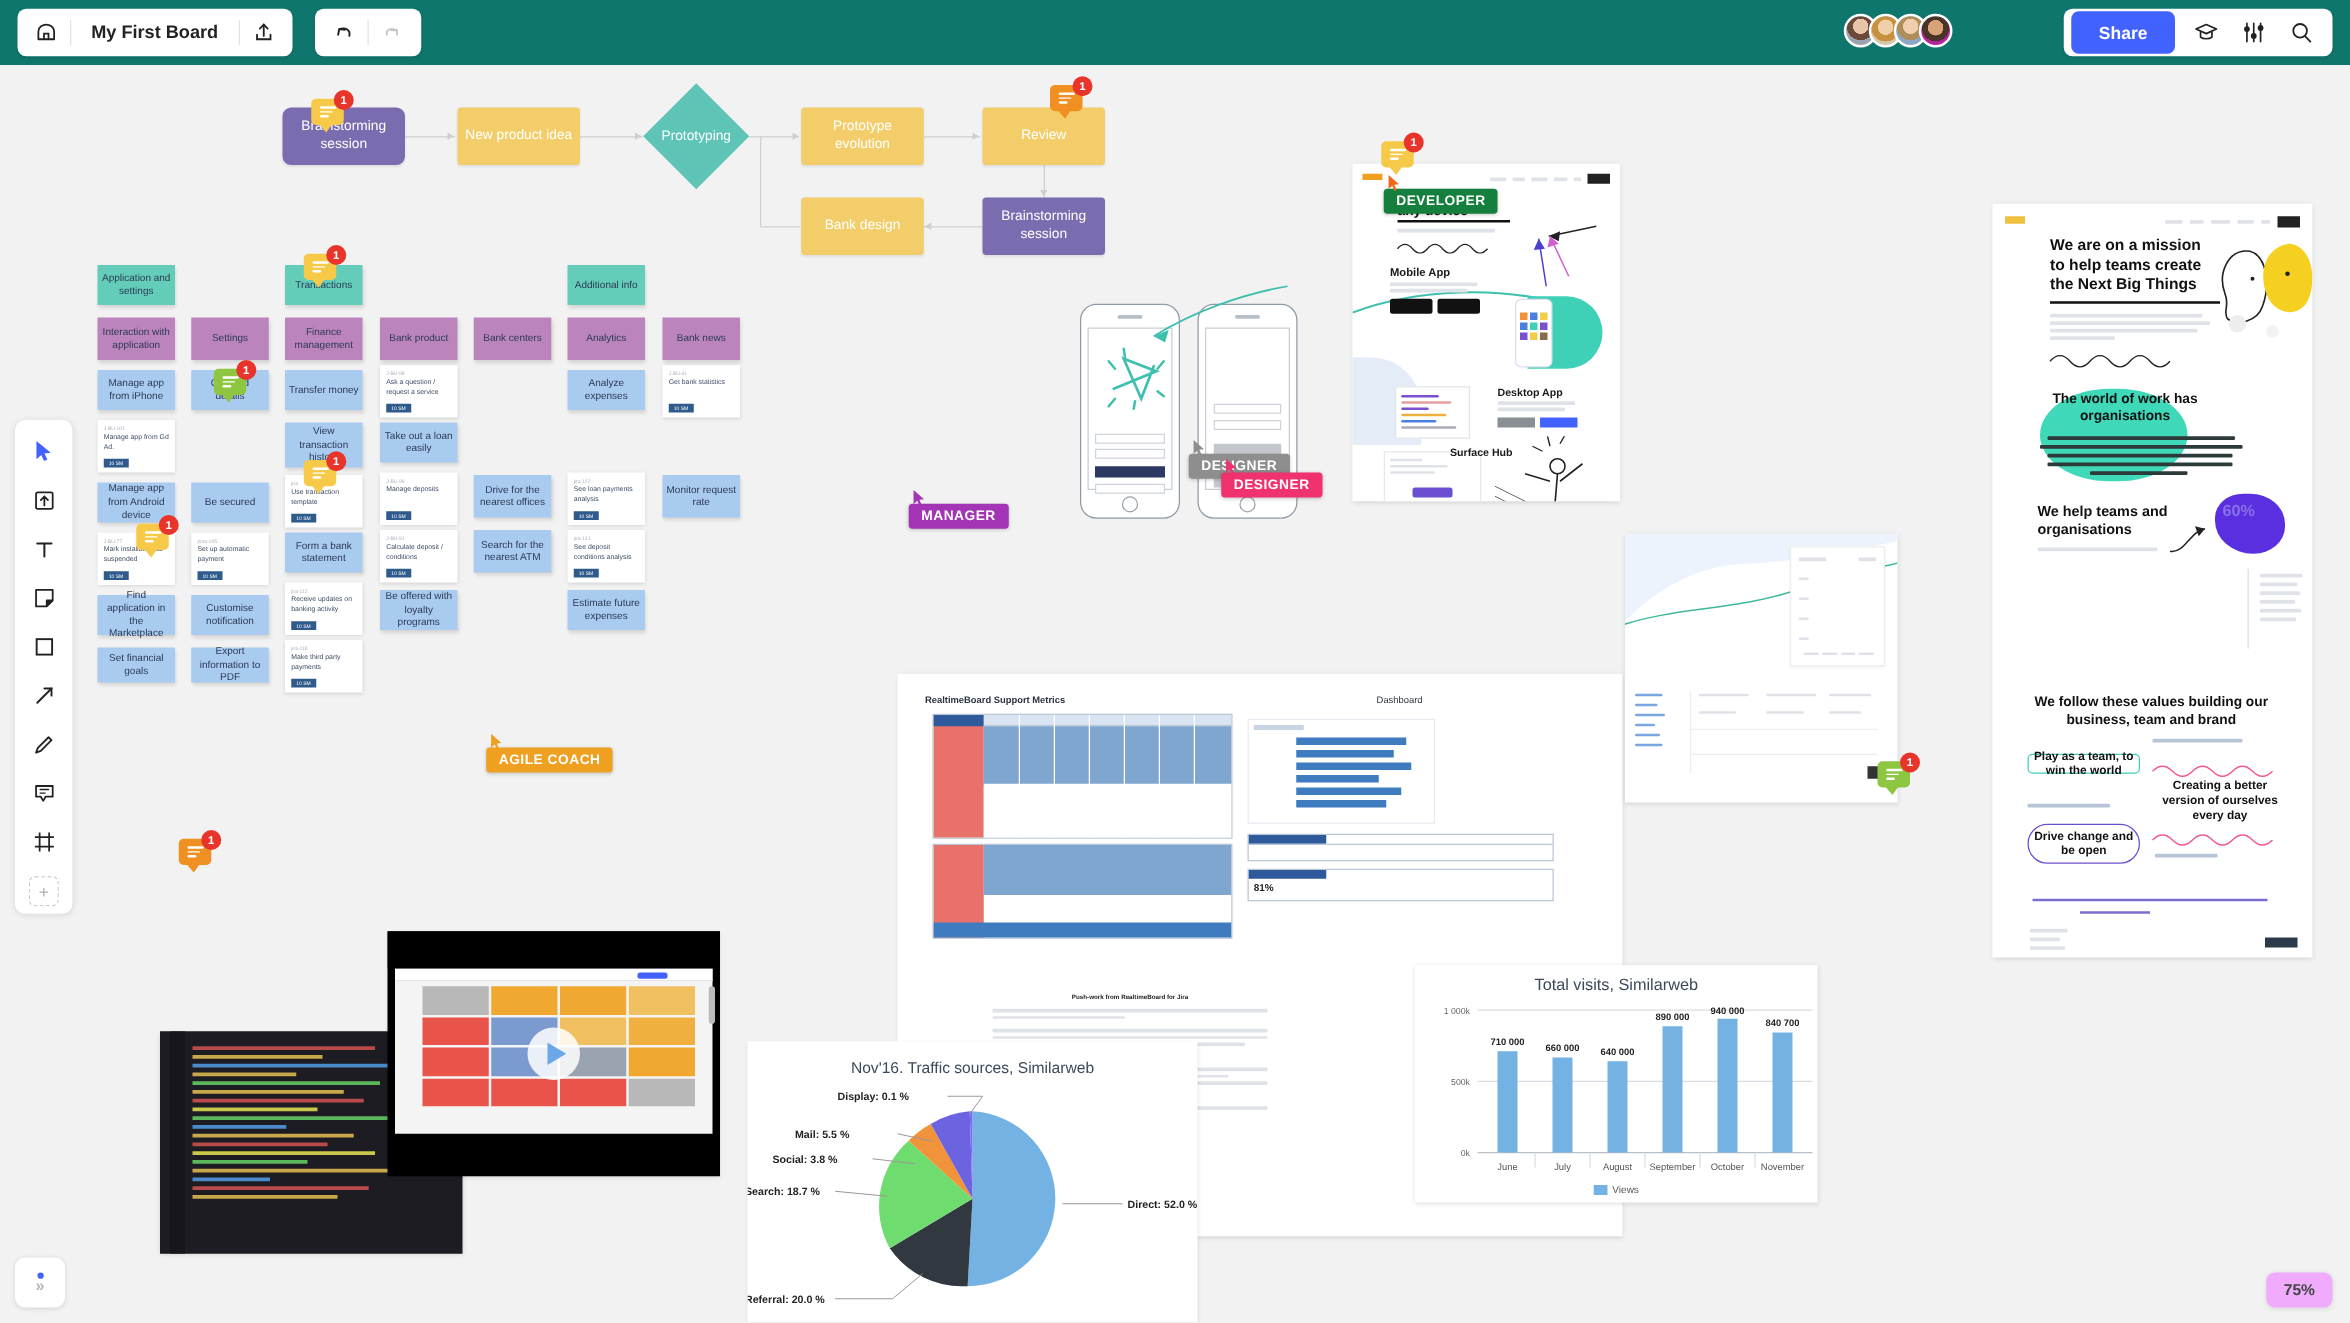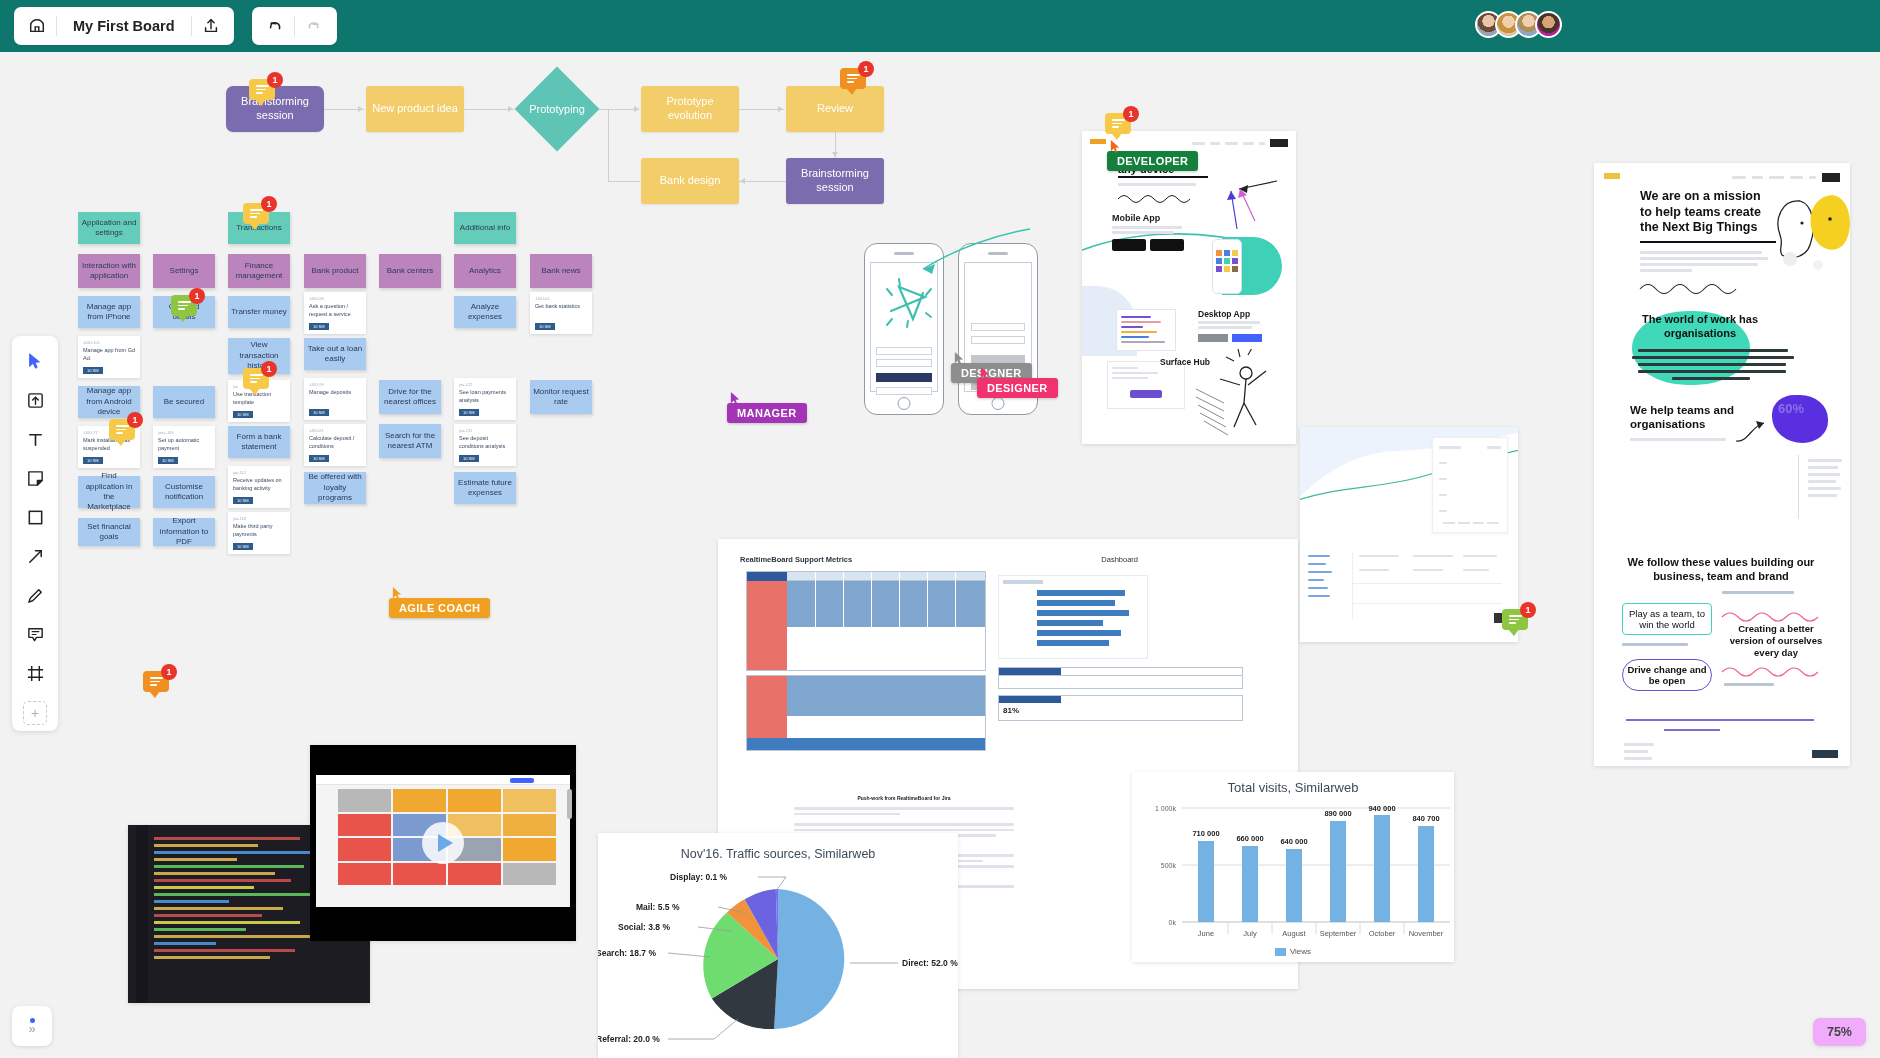--- a/index.html
+++ b/index.html
@@ -295,21 +295,21 @@
         <div style="position:absolute;left:6px;right:6px;top:118px;height:9px;background:#c4c8cd;"></div>
       </div>
       <div class="home"></div>
     </div>
     <svg style="position:absolute;left:905px;top:225px;width:130px;height:70px;pointer-events:none">
       <path d="M125 4 C 90 10, 50 24, 18 44" fill="none" stroke="#3fc0ae" stroke-width="1.4"></path>
       <path d="M18 44 l 12 -5 l -3 10 z" fill="#3fc0ae"></path>
     </svg>
   </div>
 
-  <div class="imgblock" style="left:1082px;top:131px;width:214px;height:313px;">
+  <div class="imgblock" style="left:1082px;top:131px;width:214px;height:270px;">
     <div style="position:absolute;left:8px;top:8px;width:16px;height:5px;background:#f0a020;"></div>
     <div style="position:absolute;right:8px;top:8px;display:flex;gap:5px;align-items:center;">
       <div class="site-line" style="position:static;width:13px;height:3px;"></div>
       <div class="site-line" style="position:static;width:10px;height:3px;"></div>
       <div class="site-line" style="position:static;width:13px;height:3px;"></div>
       <div class="site-line" style="position:static;width:11px;height:3px;"></div>
       <div class="site-line" style="position:static;width:6px;height:3px;"></div>
       <div style="width:18px;height:8px;background:#222;"></div>
     </div>
     <div class="site-h" style="left:36px;top:32px;font-size:11px;color:#111;">any device</div>
@@ -422,22 +422,22 @@
       <path d="M30 12 l-8 -2 l3 8 z" fill="#222"></path>
     </svg>
     <div style="position:absolute;left:204px;top:292px;width:1px;height:64px;background:#ddd;"></div>
     <div class="site-line" style="left:214px;top:296px;width:34px;height:3px;"></div>
     <div class="site-line" style="left:214px;top:303px;width:30px;height:3px;"></div>
     <div class="site-line" style="left:214px;top:310px;width:32px;height:3px;"></div>
     <div class="site-line" style="left:214px;top:317px;width:28px;height:3px;"></div>
     <div class="site-line" style="left:214px;top:324px;width:33px;height:3px;"></div>
     <div class="site-line" style="left:214px;top:331px;width:29px;height:3px;"></div>
     <div style="position:absolute;left:32px;top:392px;width:190px;font-size:11px;font-weight:bold;color:#111;text-align:center;line-height:1.3;">We follow these values building our business, team and brand</div>
-    <div style="position:absolute;left:28px;top:440px;width:90px;height:32px;border:1.5px solid #3fd0b8;border-radius:4px;
-                font-size:9.5px;font-weight:normal;color:#111;display:flex;align-items:center;justify-content:center;text-align:center;line-height:1.2;padding:3px;">Play as a team, to win the world</div>
+    <div style="position:absolute;left:28px;top:440px;width:90px;height:16px;border:1.5px solid #3fd0b8;border-radius:4px;
+                font-size:9.5px;font-weight:bold;color:#111;display:flex;align-items:center;justify-content:center;text-align:center;line-height:1.2;padding:3px;">Play as a team, to win the world</div>
     <div style="position:absolute;left:28px;top:496px;width:90px;height:32px;border:1.8px solid #6c4fd0;border-radius:18px;
                 font-size:9.5px;font-weight:bold;color:#111;display:flex;align-items:center;justify-content:center;text-align:center;line-height:1.2;padding:3px;">Drive change and be open</div>
     <div style="position:absolute;left:128px;top:460px;width:108px;font-size:9.5px;font-weight:bold;color:#111;text-align:center;line-height:1.25;">Creating a better version of ourselves every day</div>
     <svg style="position:absolute;left:126px;top:445px;width:112px;height:14px;">
       <path d="M2 9 q8 -8 16 0 t16 0 t16 0 t16 0 t16 0 t16 0" fill="none" stroke="#f05a8a" stroke-width="1.1"></path>
     </svg>
     <svg style="position:absolute;left:126px;top:500px;width:112px;height:14px;">
       <path d="M2 9 q8 -8 16 0 t16 0 t16 0 t16 0 t16 0 t16 0" fill="none" stroke="#f05a8a" stroke-width="1.1"></path>
     </svg>
     <div class="site-line" style="left:128px;top:428px;width:72px;height:3px;background:#b8c4d8;"></div>
@@ -851,20 +851,43 @@
     </div>
   </div>
 
   <div class="avatars">
     <div class="avatar av1"></div>
     <div class="avatar av2"></div>
     <div class="avatar av3"></div>
     <div class="avatar av4"></div>
   </div>
 
+  <div class="hdr-group hdr-right">
+    <button class="share-btn">Share</button>
+    <div class="hdr-btn" style="margin-left:6px">
+      <svg width="20" height="20" viewBox="0 0 22 22" fill="none" stroke="#222" stroke-width="1.5" stroke-linejoin="round">
+        <path d="M2 8 L11 4 L20 8 L11 12 Z"></path>
+          <path d="M6 10 L6 15 C8 17 14 17 16 15 L16 10"></path>
+      </svg>
+    </div>
+    <div class="hdr-btn">
+      <svg width="20" height="20" viewBox="0 0 22 22" fill="none" stroke="#222" stroke-width="1.5" stroke-linecap="round">
+        <path d="M5 3 L5 19 M11 3 L11 19 M17 3 L17 19"></path>
+        <circle cx="5" cy="8" r="1.8" fill="#222"></circle>
+          <circle cx="11" cy="14" r="1.8" fill="#222"></circle>
+          <circle cx="17" cy="7" r="1.8" fill="#222"></circle>
+      </svg>
+    </div>
+    <div class="hdr-btn">
+      <svg width="20" height="20" viewBox="0 0 22 22" fill="none" stroke="#222" stroke-width="1.6" stroke-linecap="round">
+        <circle cx="10" cy="9.5" r="6"></circle>
+          <path d="M14.5 14.5 L19 19"></path>
+      </svg>
+    </div>
+  </div>
 </div>
 
 <div class="toolbar">
   <div class="tool active">
     <svg width="18" height="18" viewBox="0 0 20 20">
         <path d="M4 2 L15 11 L10 11.5 L12.5 17 L10.5 18 L8 12.5 L4 16 Z" fill="#4262ff"></path>
       </svg>
   </div>
   <div class="tool">
     <svg width="19" height="19" viewBox="0 0 20 20" fill="none" stroke="#222" stroke-width="1.5" stroke-linecap="round">

